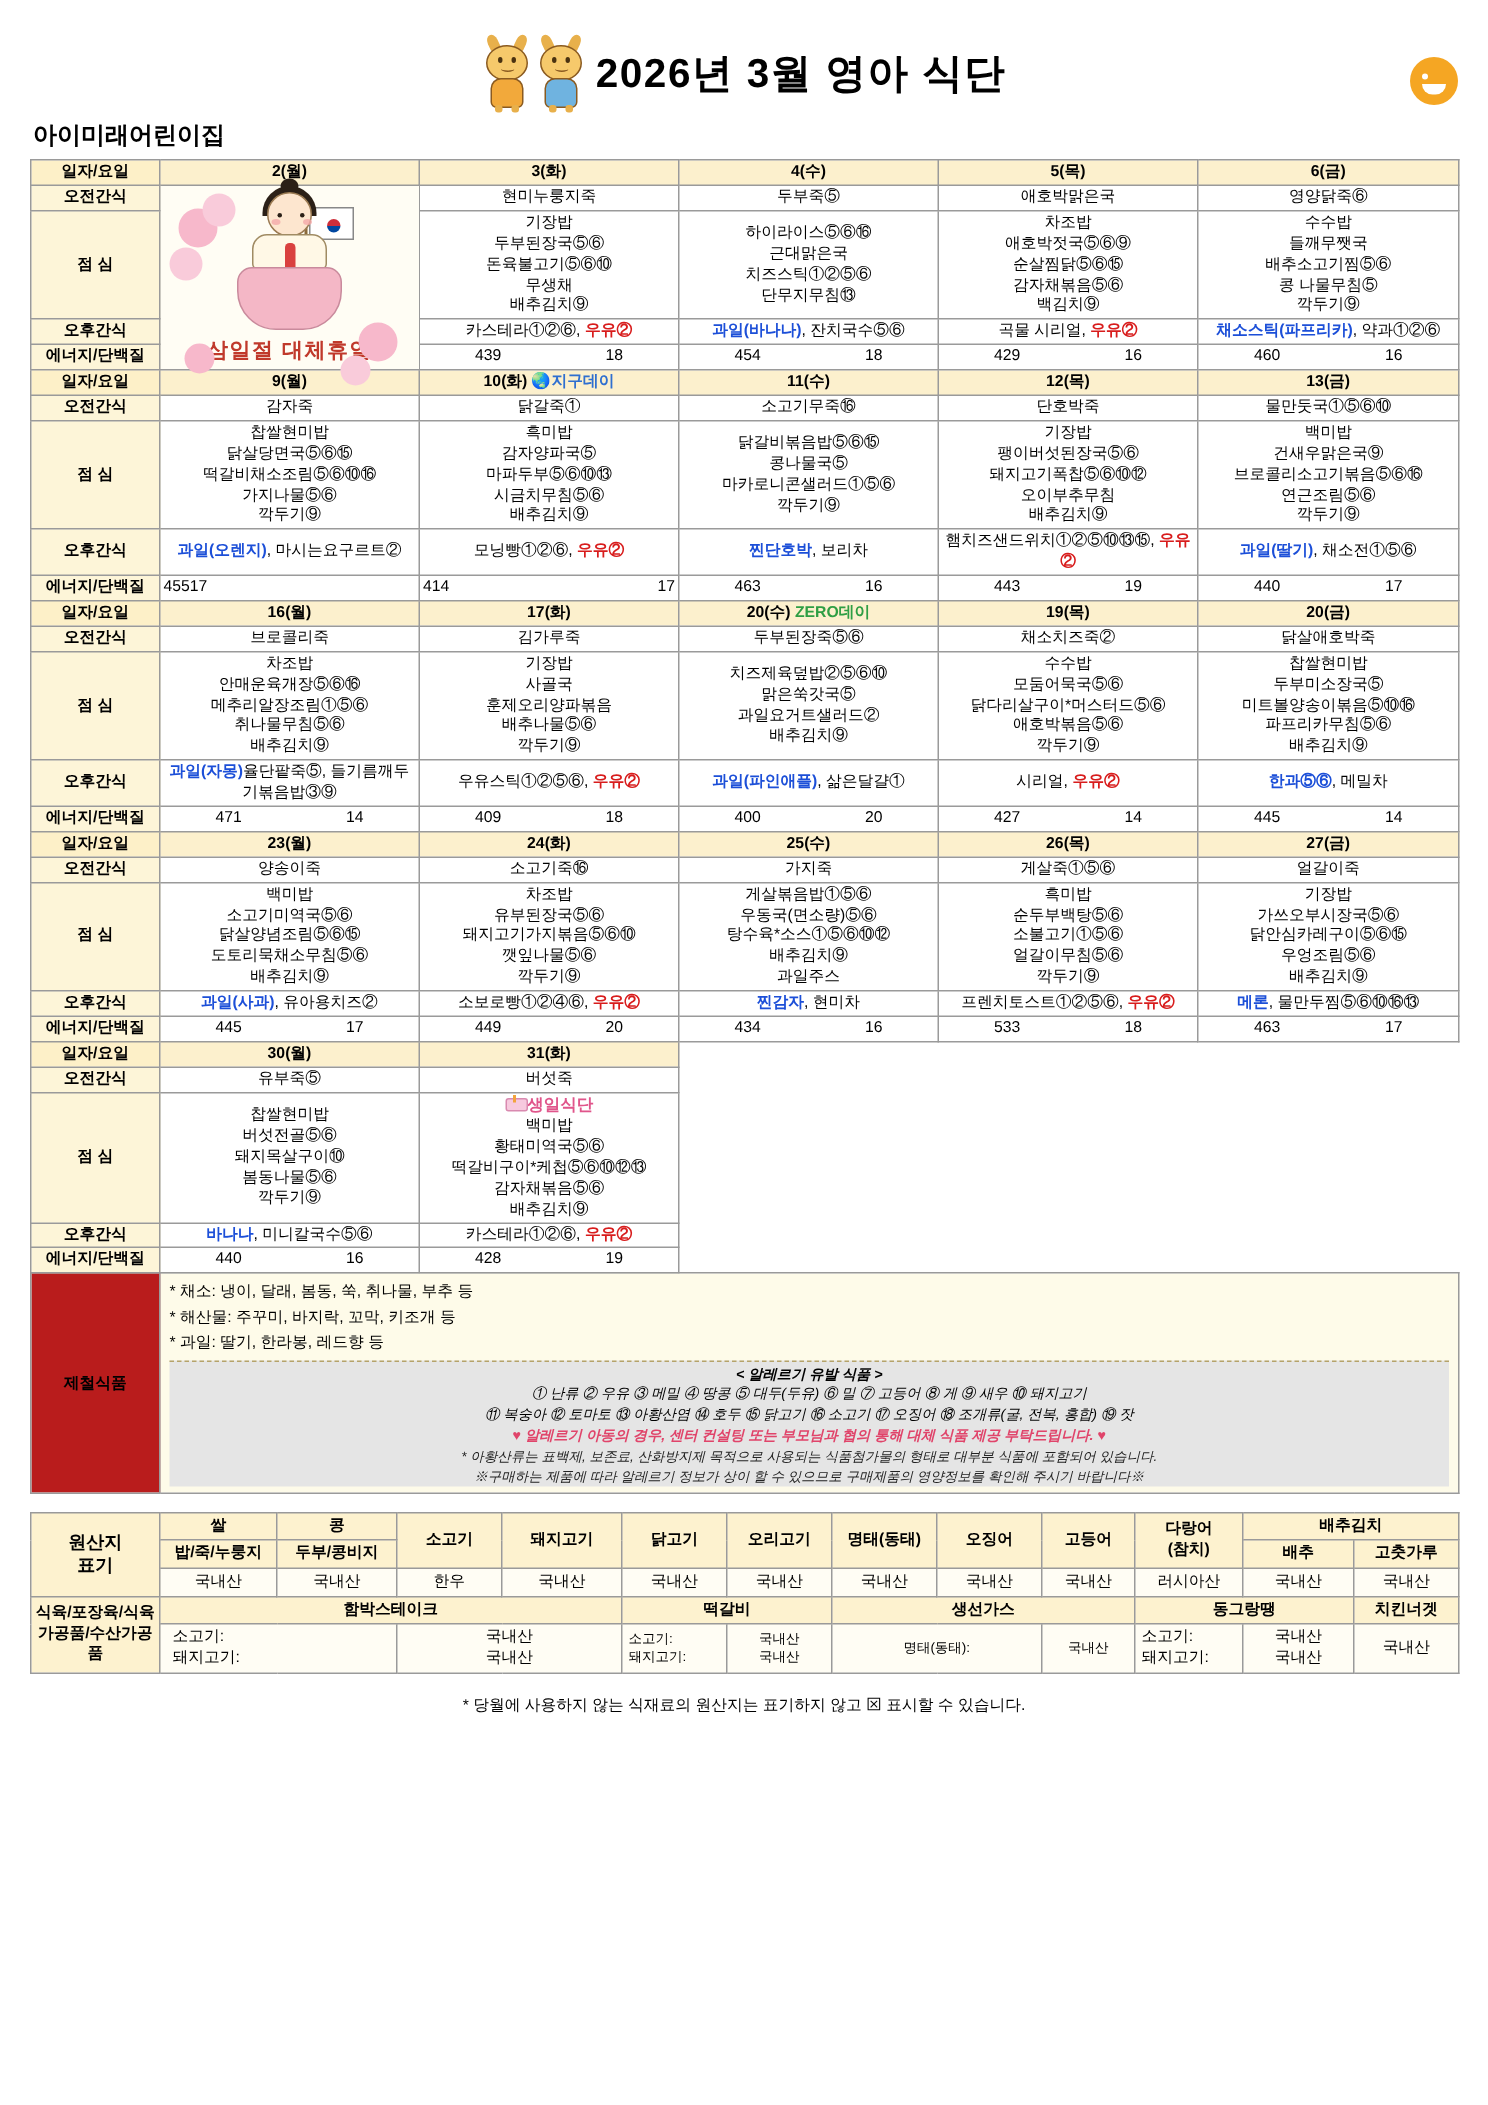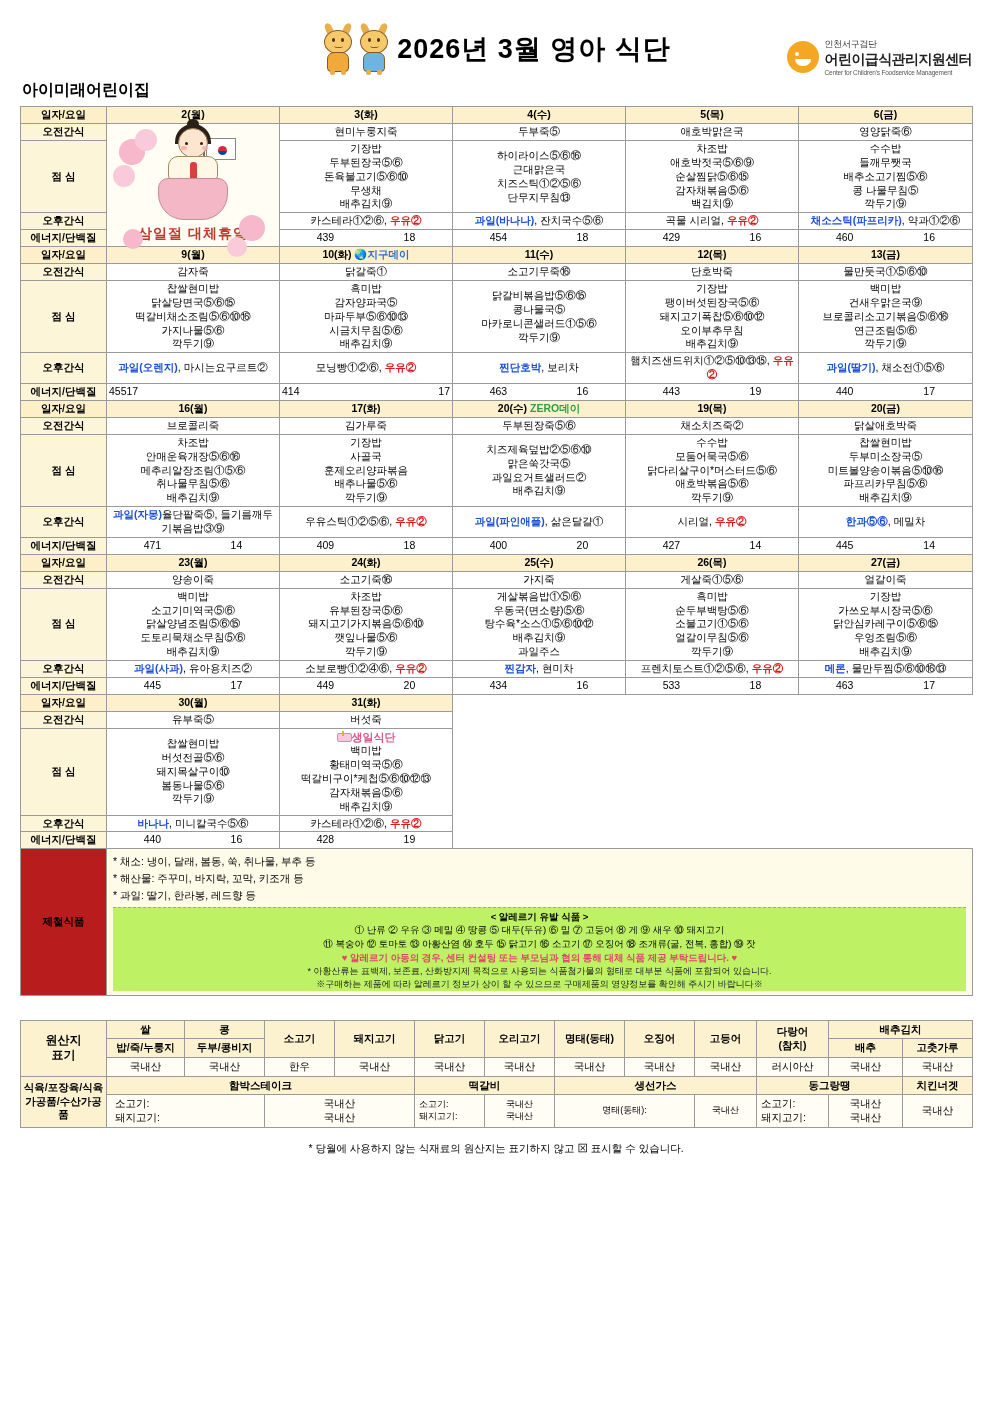--- a/index.html
+++ b/index.html
@@ -165,37 +165,38 @@
     width: 952px;
     border-collapse: collapse;
     margin-top: -1px;
     table-layout: fixed;
   }
   .season-table td { border: 1px solid #9a9a9a; padding: 4px 6px; font-size: 10.5px; }
   .season-label { width: 86px; background: #b91c1c; font-weight: bold; text-align: center; font-size: 12px; }
   .season-body { background: #fefbe9; line-height: 1.5; }
   .season-body .line { margin: 1px 0; }
   .allergy-box {
-    background: #bef264;
+    background: #e5e5e5;
     border-top: 1px dashed #b5a36a;
     margin-top: 3px;
     padding-top: 2px;
     font-size: 9.5px;
     line-height: 1.45;
     text-align: center;
+    font-style: italic;
   }
   .allergy-title { font-weight: bold; }
   .heart { color: #e0446a; }
   .note-small { font-size: 9px; color: #222; }
   
   table.origin {
     width: 952px;
     border-collapse: collapse;
     table-layout: fixed;
-    margin-top: 24px;
+    margin-top: 12px;
   }
   table.origin td {
     border: 1px solid #9a9a9a;
     text-align: center;
     font-size: 10.5px;
     padding: 2px 1px;
     background: #fffdf4;
     line-height: 1.3;
   }
   table.origin td.hdr { background: #fdf2cf; font-weight: bold; }
@@ -233,25 +234,20 @@
         <div class="smile"></div>
           <div class="body"></div>
         <div class="leg l"></div>
           <div class="leg r"></div>
       </div>
     </div>
     <div class="main-title">2026년 3월 영아 식단</div>
 
     <div class="center-logo">
       <div class="logo-mark"></div>
-      <div class="logo-text">
-        <div class="l1">인천서구검단</div>
-        <div class="l2">어린이급식관리지원센터</div>
-        <div class="l3">Center for Children's Foodservice Management</div>
-      </div>
     </div>
   </div>
 
   <div class="kinder-name">아이미래어린이집</div>
 
   <table class="menu">
     <colgroup>
       <col style="width:86px">
         <col style="width:173px">
         <col style="width:173px">

